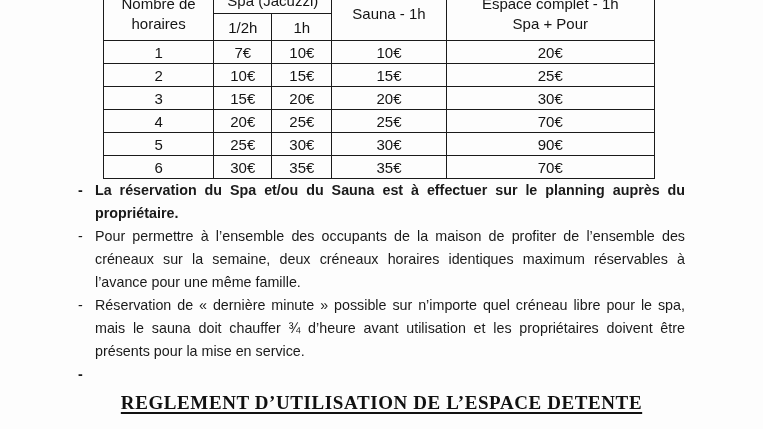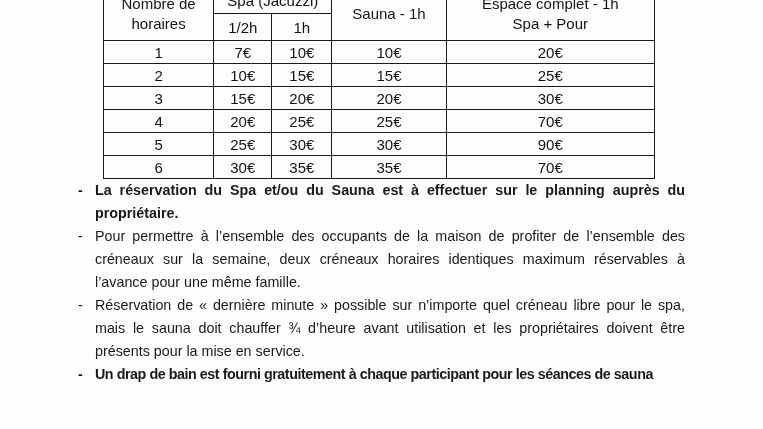--- a/index.html
+++ b/index.html
@@ -175,18 +175,18 @@
     <div class="note">
       <span class="dash">-</span>
       <span class="note-text">Pour permettre à l’ensemble des occupants de la maison de profiter de l’ensemble des créneaux sur la semaine, deux créneaux horaires identiques maximum réservables à l’avance pour une même famille.</span>
     </div>
     <div class="note">
       <span class="dash">-</span>
       <span class="note-text">Réservation de « dernière minute » possible sur n’importe quel créneau libre pour le spa, mais le sauna doit chauffer ¾ d’heure avant utilisation et les propriétaires doivent être présents pour la mise en service.</span>
     </div>
     <div class="note bold tight">
       <span class="dash">-</span>
-      <span class="note-text">Un drap de bain est fourni gratuitement à chaque participant pour les séances de sauna</span>
     </div>
   </div>
 
+  <div class="footer-title">REGLEMENT D’UTILISATION DE L’ESPACE DETENTE</div>
 
 </div>
 
 </body></html>

